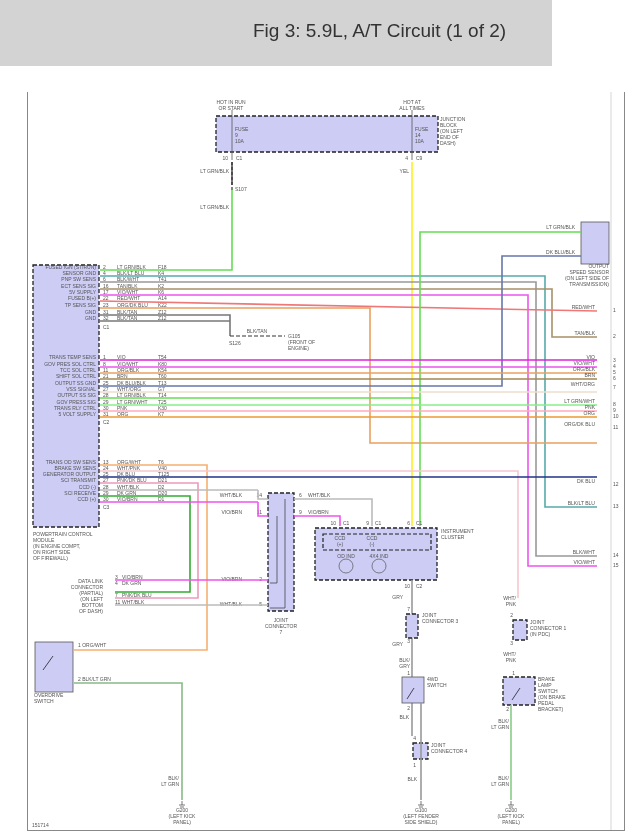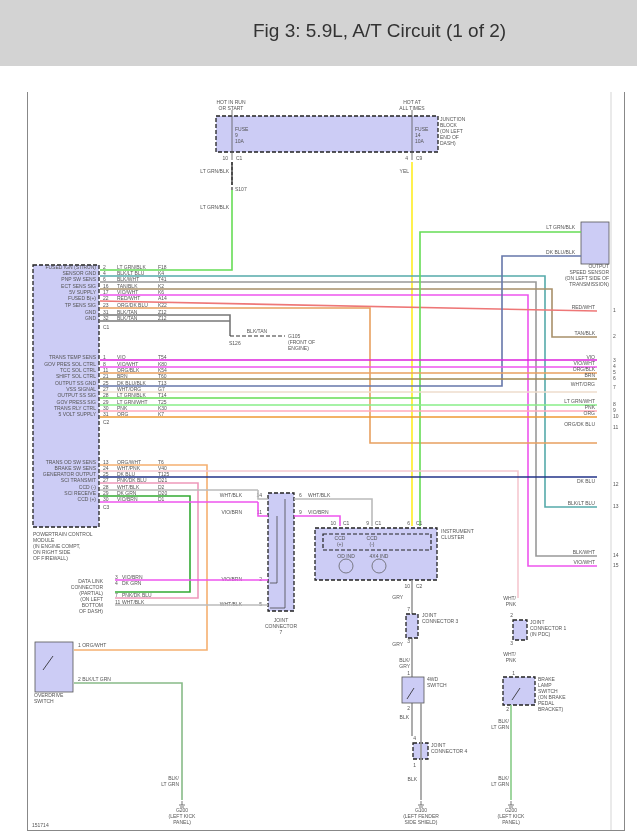--- a/index.html
+++ b/index.html
@@ -1,17 +1,17 @@
 <!DOCTYPE html>
 <html><head>
 <meta charset="utf-8">
 <style>
   html,body{margin:0;padding:0;background:#fff;}
   body{width:637px;height:838px;position:relative;overflow:hidden;font-family:"Liberation Sans",sans-serif;}
-  .header{position:absolute;left:0;top:0;width:637px;height:66px;background:#d3d3d3;}
+  .header{position:absolute;left:0;top:0;width:552px;height:66px;background:#d3d3d3;}
   .title{position:absolute;left:253px;top:20px;font-size:19px;color:#333;font-family:"Liberation Sans",sans-serif;}
   .frame{position:absolute;left:27px;top:92px;width:596px;height:738px;border-left:1px solid #888;border-right:1px solid #888;border-bottom:1px solid #888;}
   svg{position:absolute;left:0;top:0;}
   svg text{font-family:"Liberation Sans",sans-serif;font-size:5px;fill:#555;}
 </style>
 </head>
 <body>
 
 <div class="header">
   <div class="title">Fig 3: 5.9L, A/T Circuit (1 of 2)</div>

